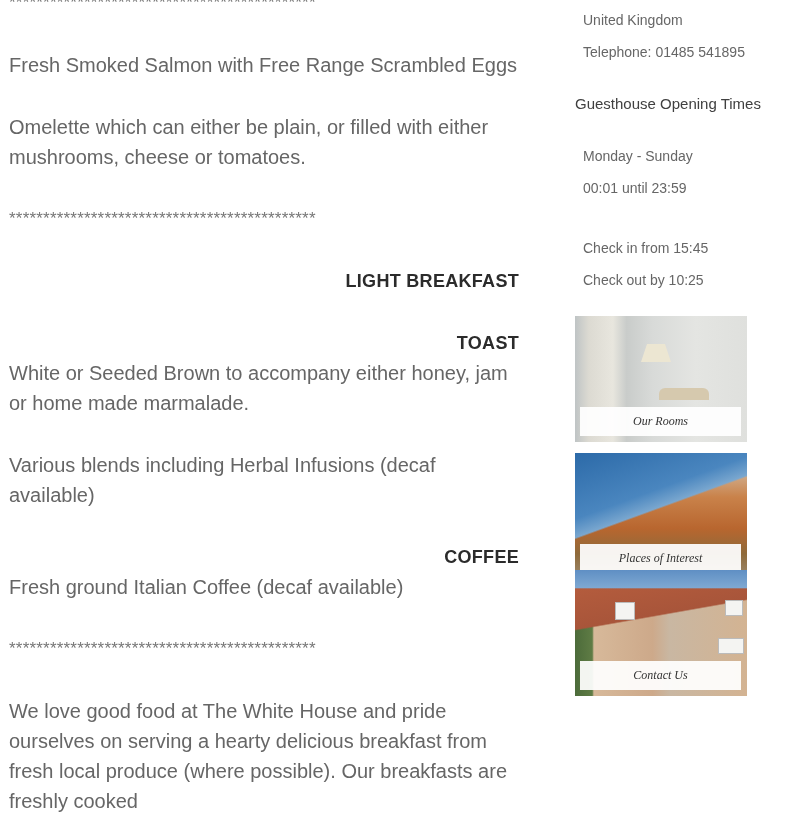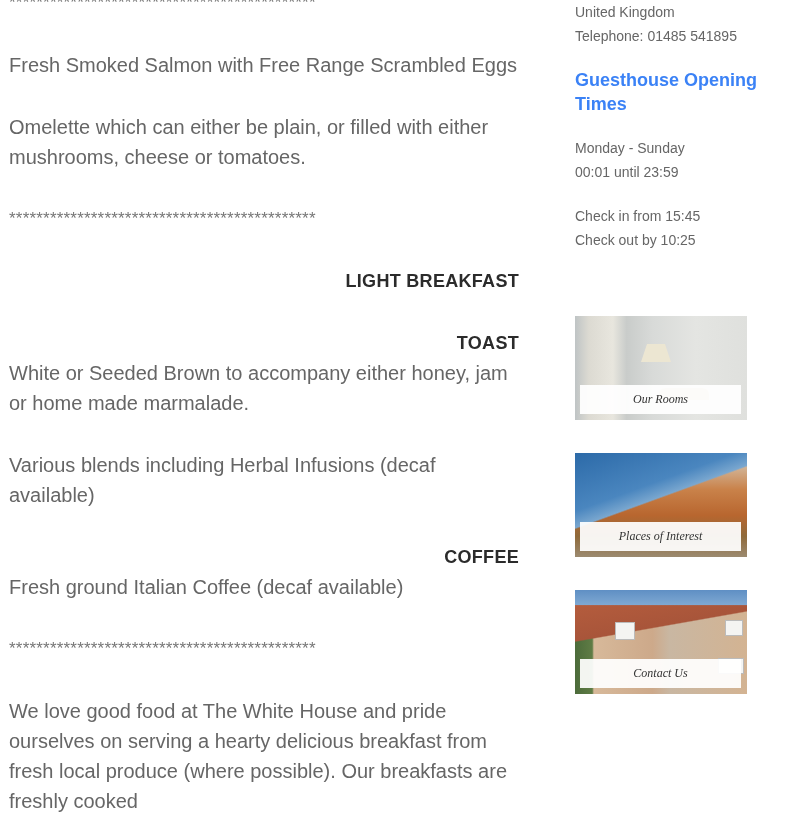--- a/index.html
+++ b/index.html
@@ -4,23 +4,23 @@
 <style>
   html, body { margin:0; padding:0; background:#ffffff; }
   body { width:785px; height:828px; overflow:hidden; position:relative;
          font-family:"Liberation Sans", sans-serif; color:#666666; }
   .main { position:absolute; left:9px; top:-12px; width:510px; }
   .p { font-size:20px; line-height:30px; margin:0; color:#666; font-weight:300; }
   .stars { font-size:17px; line-height:30px; color:#777; letter-spacing:0.2px; white-space:nowrap; overflow:hidden; }
   .h { font-size:18px; font-weight:bold; color:#2b2b2b; line-height:30px; margin:0; letter-spacing:0.3px;text-align:right; }
   .gap { height:32px; }
   .side { position:absolute; left:575px; top:0; width:200px; }
-  .s-text { font-size:14px; line-height:24px; color:#666; margin:0; }
-  .s-head { font-size:18px; line-height:24px; font-weight:bold; color:#3b82f6; margin:0; }
-  .card { position:absolute; left:575px; width:172px; height:104px; overflow:hidden; cursor:pointer; }
+  .s-text { font-size:14px; line-height:24px; color:#666; margin:8px; }
+  .s-head { font-size:15px; line-height:24px; font-weight:normal; color:#404040; margin:0; }
+  .card { position:absolute; left:575px; width:172px; height:126px; overflow:hidden; cursor:pointer; }
   .card .img { position:absolute; inset:0; }
   .card .label { position:absolute; left:5px; right:6px; bottom:6px; height:29px;
                  background:rgba(255,255,255,0.93); display:flex; align-items:center; justify-content:center;
                  font-family:"Liberation Serif", serif; font-style:italic; font-size:12px; color:#333; }
   .rooms .img { background:
       linear-gradient(90deg, #bfc4c5 0%, #dcdad2 8%, #e8e6de 22%, #c9ccca 30%, #d8dad8 45%, #e4e5e2 70%, #dfe0dd 100%); }
   .rooms .lamp { position:absolute; left:66px; top:28px; width:30px; height:18px; background:#ece6d2;
                  clip-path:polygon(20% 0,80% 0,100% 100%,0 100%); }
   .rooms .chair { position:absolute; left:84px; top:72px; width:50px; height:12px; background:#d6c9ae; border-radius:6px 6px 0 0; }
   .places .img { background:
@@ -78,20 +78,20 @@
       <div class="chair"></div>
   </div>
   <div class="label">Our Rooms</div>
 </a>
 
 <a class="card places" style="top:453px">
   <div class="img"></div>
   <div class="label">Places of Interest</div>
 </a>
 
-<a class="card contact" style="top:590px">
+<a class="card contact" style="top:570px">
   <div class="img">
     <div class="win" style="left:40px;top:32px;width:18px;height:16px"></div>
     <div class="win" style="left:150px;top:30px;width:16px;height:14px"></div>
     <div class="win" style="left:143px;top:68px;width:24px;height:14px"></div>
   </div>
   <div class="label">Contact Us</div>
 </a>
 
 </body></html>

